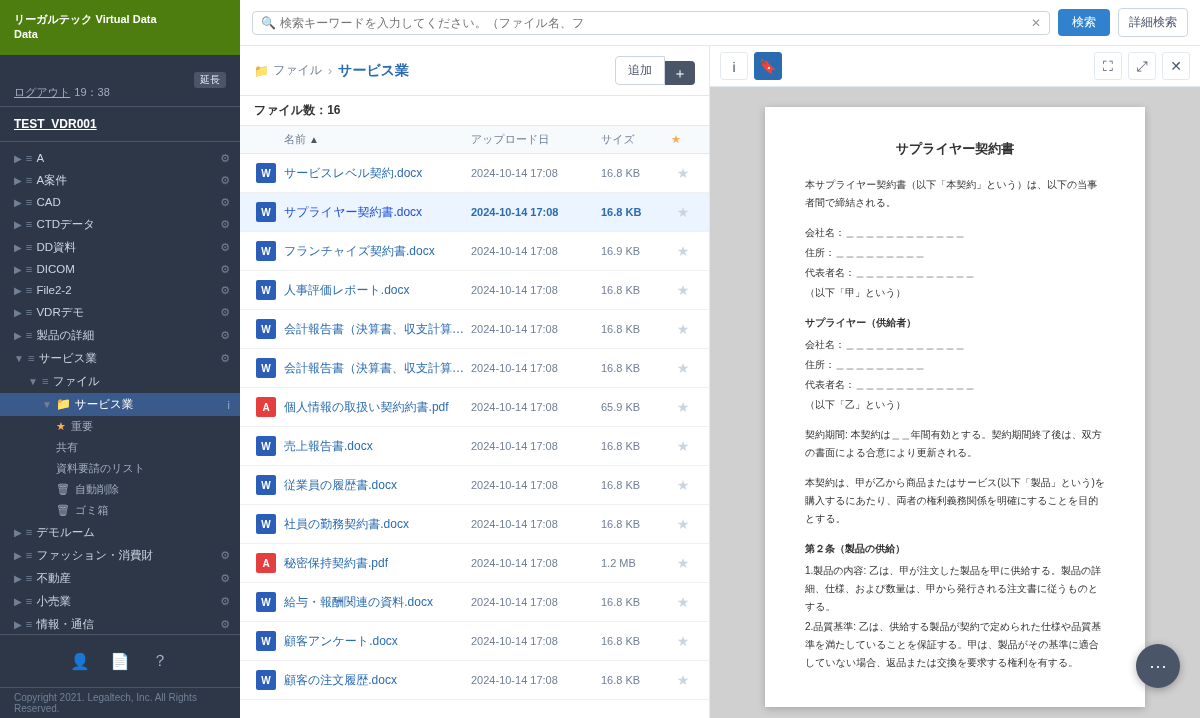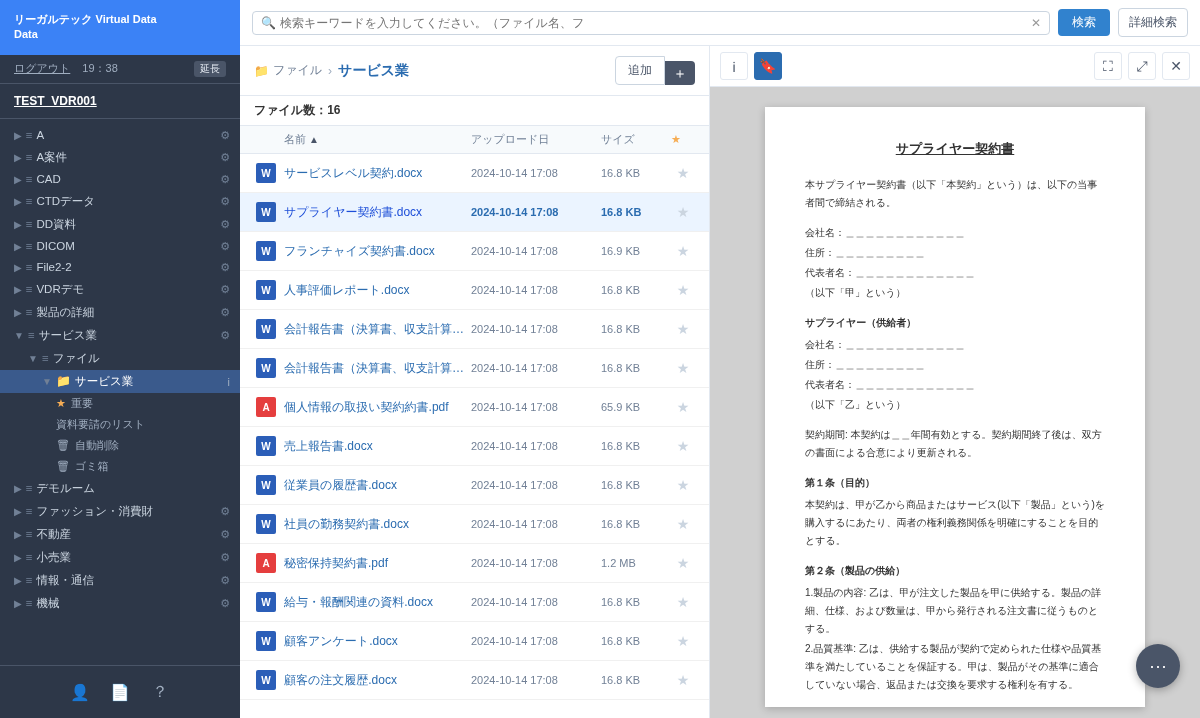--- a/index.html
+++ b/index.html
@@ -1,23 +1,23 @@
 <!DOCTYPE html>
 <html><head>
   <meta charset="utf-8">
   <style>
     * { box-sizing: border-box; margin: 0; padding: 0; }
     body { font-family: 'Helvetica Neue', Arial, sans-serif; font-size: 12px; color: #333; display: flex; height: 718px; overflow: hidden; background: #f5f5f5; }
 
     
     #sidebar { width: 240px; min-width: 240px; background: #2d3748; color: #e2e8f0; display: flex; flex-direction: column; height: 100%; }
-    #sidebar-header { padding: 12px 14px; background: #3b82f6; }
+    #sidebar-header { padding: 12px 14px; background: #4d7c0f; }
     #sidebar-logo { color: #fff; font-size: 11px; font-weight: bold; line-height: 1.4; }
     #sidebar-user { padding: 6px 14px; font-size: 11px; color: #a0aec0; display: flex; align-items: center; justify-content: space-between; border-bottom: 1px solid #4a5568; }
-    #sidebar-user-left { display: flex; align-items: center; gap: 12px; }
+    #sidebar-user-left { display: flex; align-items: center; gap: 4px; margin-top: 24px; }
     #sidebar-project { padding: 10px 14px; font-size: 12px; font-weight: bold; color: #fff; border-bottom: 1px solid #4a5568; text-decoration: underline; }
     #sidebar-nav { flex: 1; overflow-y: auto; padding: 6px 0; }
     .nav-item { display: flex; align-items: center; justify-content: space-between; padding: 4px 10px 4px 14px; cursor: pointer; color: #cbd5e0; font-size: 11.5px; }
     .nav-item-left { display: flex; align-items: center; gap: 4px; flex: 1; }
     .nav-item .gear-icon { color: #718096; font-size: 11px; }
     .nav-item-expander { color: #718096; font-size: 10px; }
     .nav-item.sub { padding-left: 28px; }
     .nav-item.subsub { padding-left: 42px; }
     .nav-folder-icon { color: #f6ad55; font-size: 12px; }
     .nav-star { color: #f6ad55; }
@@ -73,21 +73,21 @@
 
     
     #preview-panel { flex: 1; display: flex; flex-direction: column; background: #e8e8e8; min-width: 0; }
     #preview-toolbar { background: #fff; padding: 6px 10px; display: flex; align-items: center; justify-content: space-between; border-bottom: 1px solid #e2e8f0; }
     #preview-toolbar-left { display: flex; gap: 6px; }
     #preview-toolbar-right { display: flex; gap: 6px; }
     .preview-icon-btn { width: 28px; height: 28px; display: flex; align-items: center; justify-content: center; border: 1px solid #e2e8f0; border-radius: 3px; cursor: pointer; color: #4a5568; font-size: 14px; background: #fff; }
     .preview-icon-btn.active { background: #2b6cb0; color: #fff; border-color: #2b6cb0; }
     #preview-content { flex: 1; overflow-y: auto; background: #d0d0d0; display: flex; justify-content: center; padding: 20px; }
     #preview-document { background: #fff; width: 380px; min-height: 600px; padding: 30px 40px; box-shadow: 0 2px 8px rgba(0,0,0,0.2); font-size: 10px; line-height: 1.8; color: #333; }
-    #preview-document h3 { font-size: 13px; font-weight: bold; text-align: center; margin-bottom: 16px; text-decoration: underline; }
+    #preview-document h3 { font-size: 13px; font-weight: bold; text-align: center; margin-bottom: 16px; }
     .doc-section { margin-bottom: 12px; }
     .doc-section-title { font-weight: bold; margin-bottom: 4px; }
     .doc-line { margin-bottom: 2px; }
     #fab { position: absolute; bottom: 30px; right: 20px; width: 44px; height: 44px; border-radius: 50%; background: #4a5568; color: #fff; display: flex; align-items: center; justify-content: center; cursor: pointer; font-size: 18px; box-shadow: 0 2px 8px rgba(0,0,0,0.3); }
 
     
     ::-webkit-scrollbar { width: 6px; height: 6px; }
     ::-webkit-scrollbar-track { background: #f1f1f1; }
     ::-webkit-scrollbar-thumb { background: #cbd5e0; border-radius: 3px; }
 
@@ -220,20 +220,23 @@
         <span>サービス業</span>
       </div>
       <span style="font-size:11px; color:#a0aec0;">ℹ</span>
     </div>
 
     <div class="sidebar-sub-item">
       <span class="nav-star">★</span>
       <span>重要</span>
     </div>
     <div class="sidebar-sub-item">
+      <span>共有</span>
+    </div>
+    <div class="sidebar-sub-item">
       <span>資料要請のリスト</span>
     </div>
     <div class="sidebar-sub-item">
       <span>🗑</span>
       <span>自動削除</span>
     </div>
     <div class="sidebar-sub-item">
       <span>🗑</span>
       <span>ゴミ箱</span>
     </div>
@@ -289,20 +292,23 @@
         <span>機械</span>
       </div>
       <span class="gear-icon">⚙</span>
     </div>
 
   </div>
   <div id="sidebar-footer-icons" style="display:flex; gap:8px; justify-content:center; padding:10px; border-top:1px solid #4a5568;">
     <div class="sidebar-footer-icon">👤</div>
     <div class="sidebar-footer-icon">📄</div>
     <div class="sidebar-footer-icon">？</div>
+  </div>
+  <div id="copyright">
+    <span>Copyright 2021. Legaltech, Inc. All Rights Reserved.</span>
   </div>
 </div>
 
 <div id="main">
 
   <div id="toolbar">
     <div id="search-box">
       <span style="color:#a0aec0;">🔍</span>
       <input id="search-input" type="text" style="flex: 1 1 0%; border: none; outline: none; font-size: 12px; color: rgb(153, 153, 153);" placeholder="検索キーワードを入力してください。（ファイル名、フ">
       <span id="search-clear" style="color:#999; cursor:pointer;">✕</span>
@@ -504,21 +510,20 @@
             <div class="doc-section-title">サプライヤー（供給者）</div>
             <div class="doc-line">会社名：＿＿＿＿＿＿＿＿＿＿＿＿</div>
             <div class="doc-line">住所：＿＿＿＿＿＿＿＿＿</div>
             <div class="doc-line">代表者名：＿＿＿＿＿＿＿＿＿＿＿＿</div>
             <div class="doc-line">（以下「乙」という）</div>
           </div>
           <div class="doc-section">
             <div class="doc-line">契約期間: 本契約は＿＿年間有効とする。契約期間終了後は、双方の書面による合意により更新される。</div>
           </div>
           <div class="doc-section">
-            <div class="doc-section-title">第１条（目的）</div>
             <div class="doc-line">本契約は、甲が乙から商品またはサービス(以下「製品」という)を購入するにあたり、両者の権利義務関係を明確にすることを目的とする。</div>
           </div>
           <div class="doc-section">
             <div class="doc-section-title">第２条（製品の供給）</div>
             <div class="doc-line">1.製品の内容: 乙は、甲が注文した製品を甲に供給する。製品の詳細、仕様、および数量は、甲から発行される注文書に従うものとする。</div>
             <div class="doc-line">2.品質基準: 乙は、供給する製品が契約で定められた仕様や品質基準を満たしていることを保証する。甲は、製品がその基準に適合していない場合、返品または交換を要求する権利を有する。</div>
 
           </div>
 
         </div>

